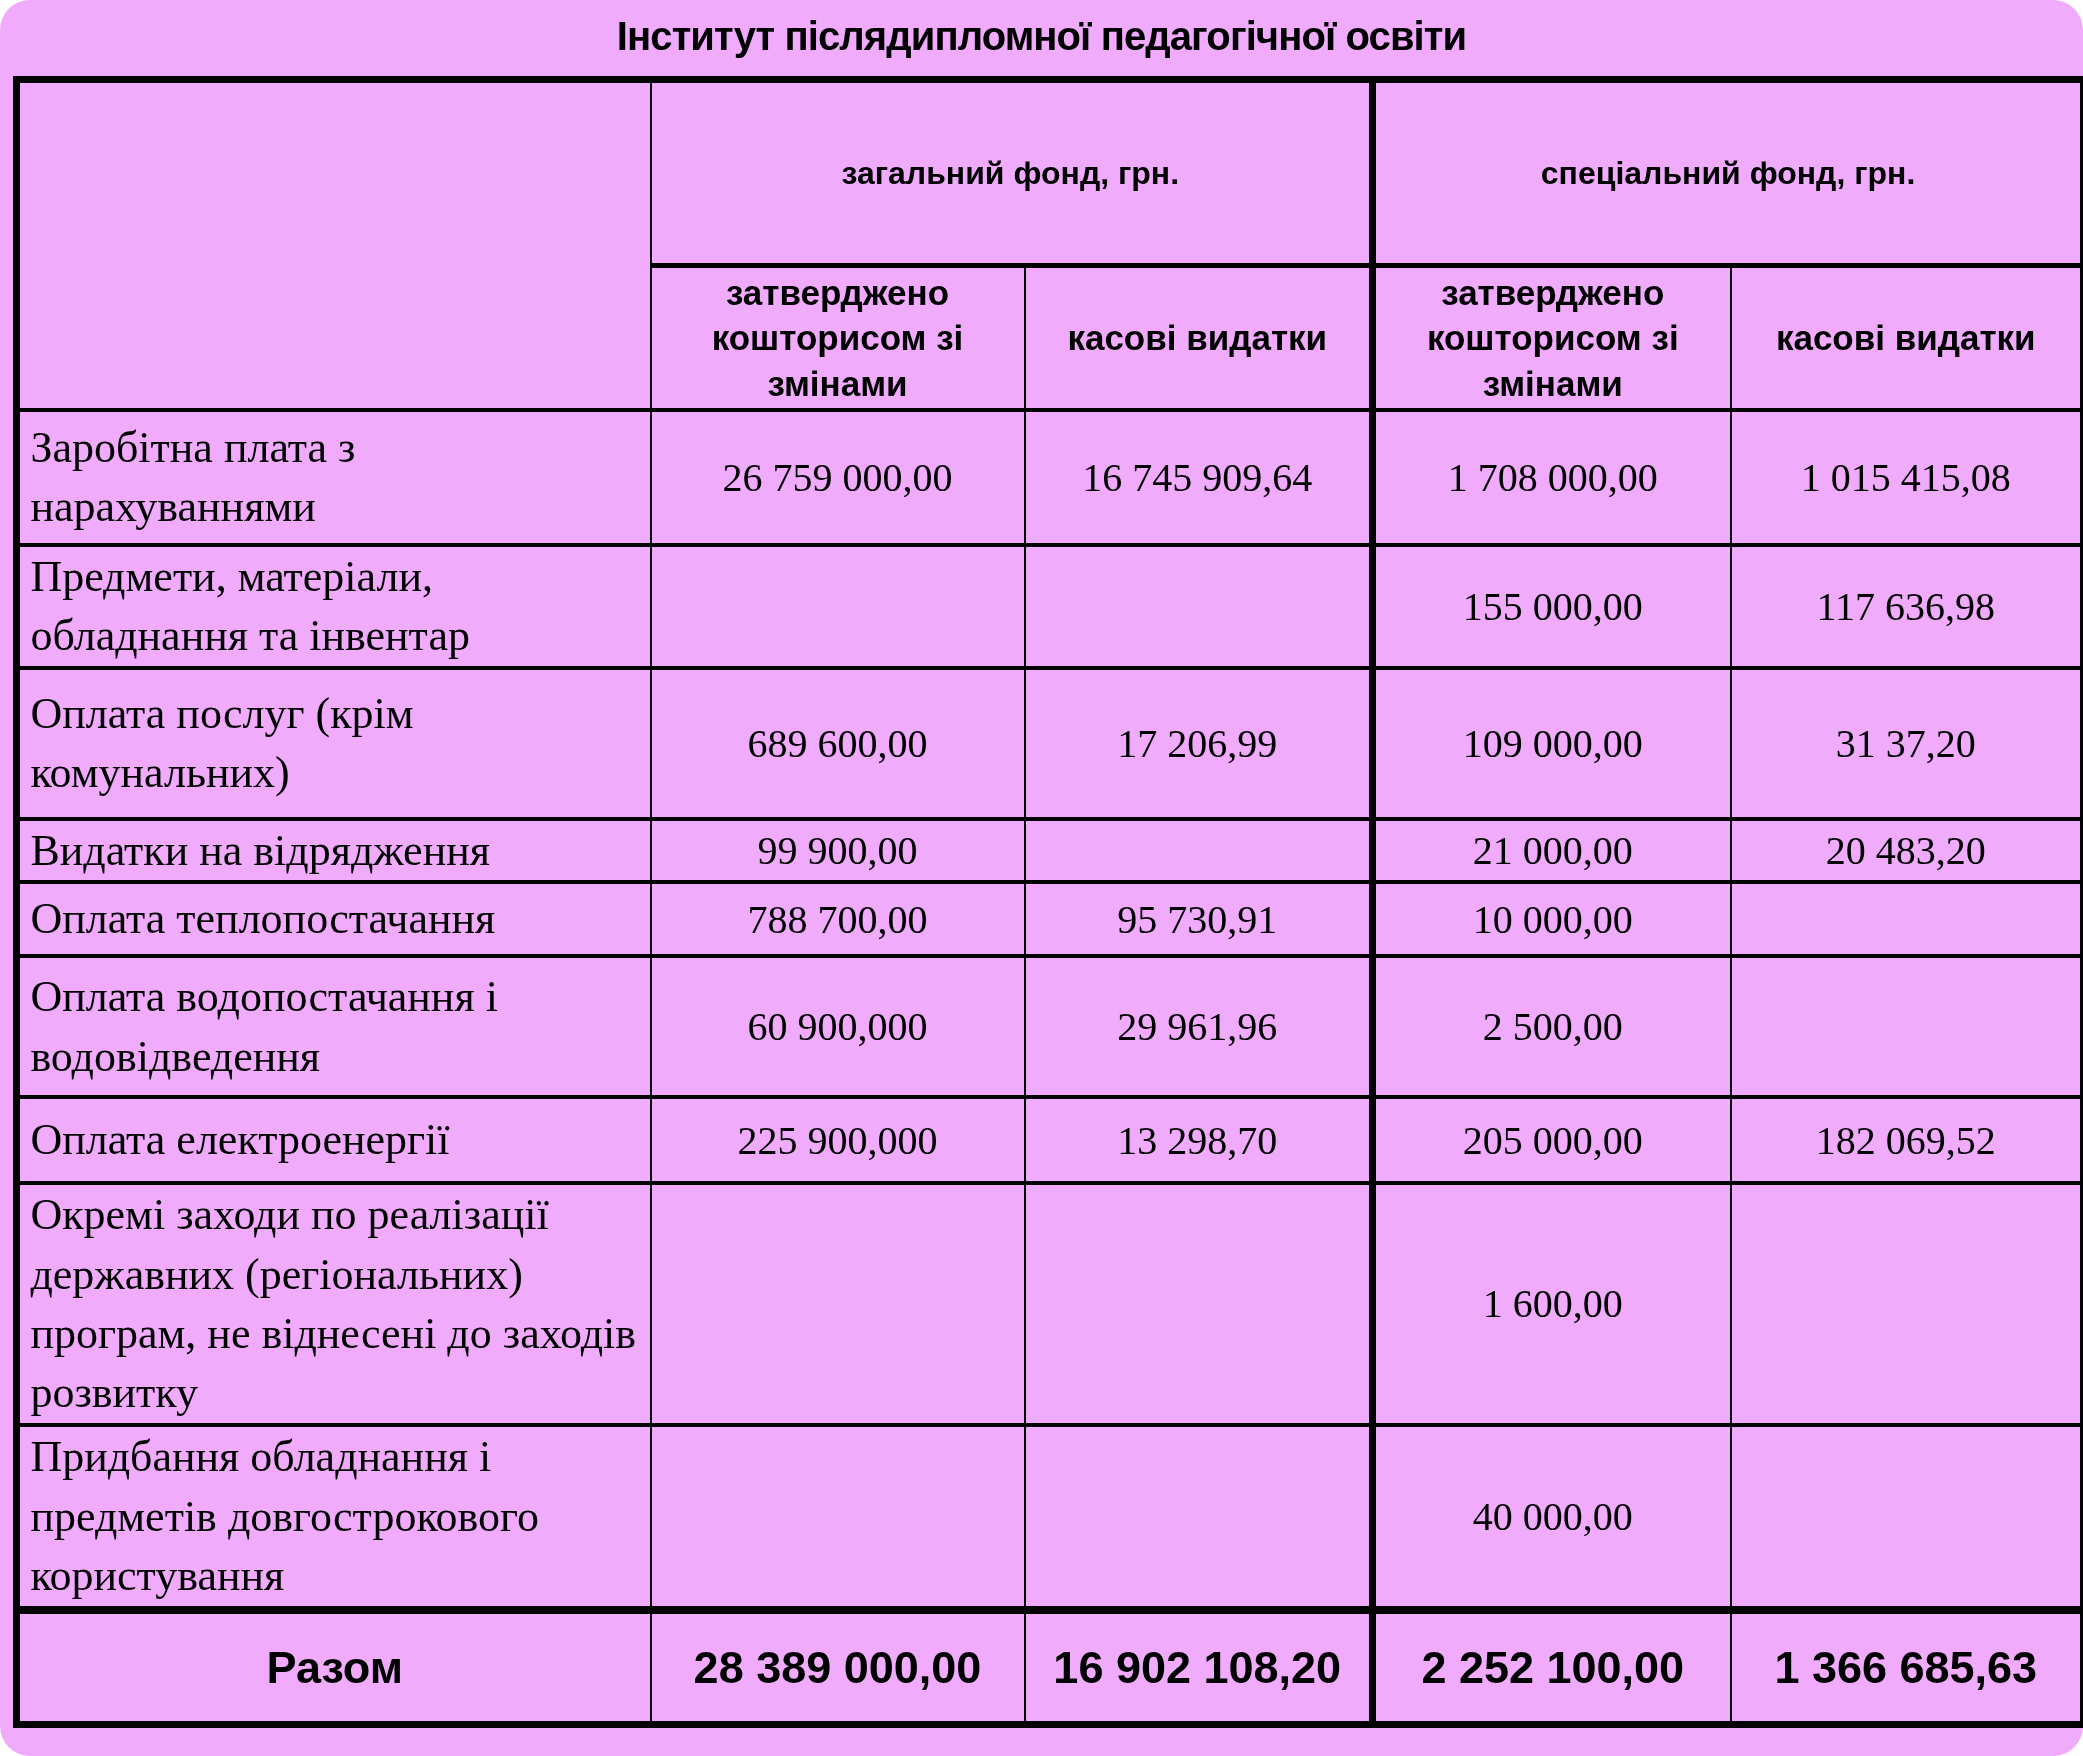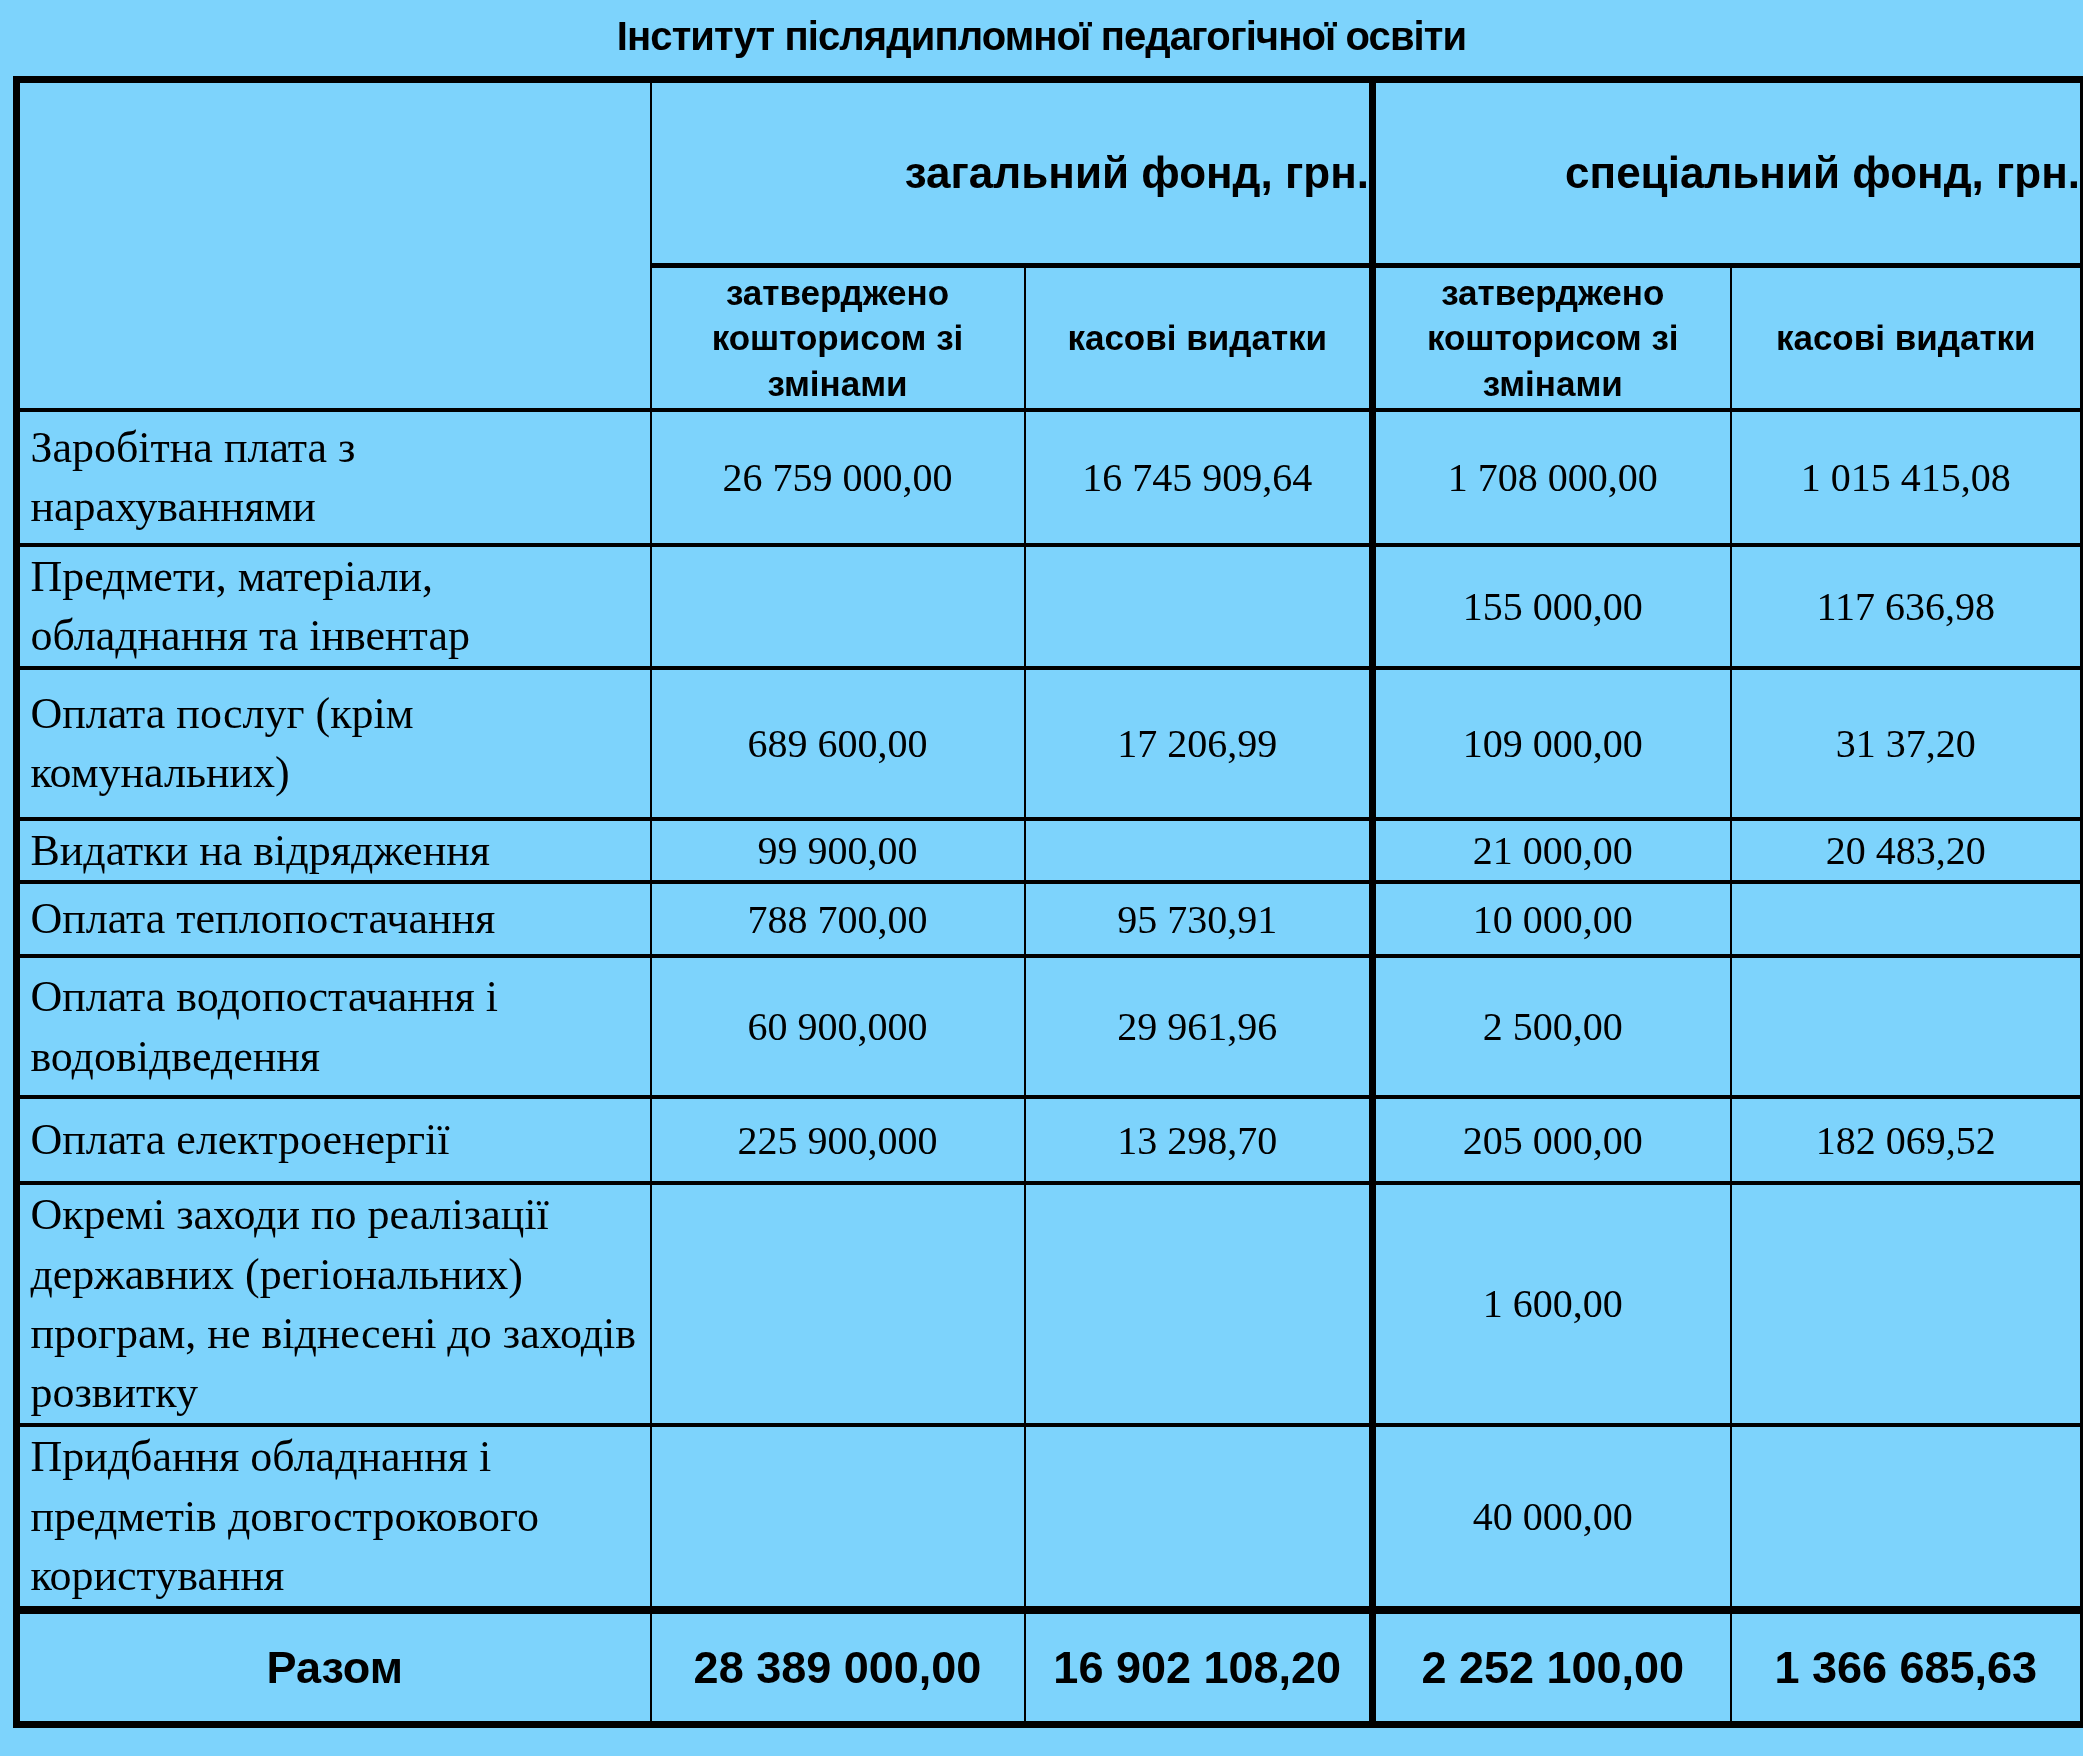--- a/index.html
+++ b/index.html
@@ -7,22 +7,23 @@
     padding: 0;
     background: #ffffff;
     width: 2083px;
     height: 1756px;
     font-family: "Liberation Serif", serif;
     color: #000000;
   }
   .page {
     width: 2083px;
     height: 1756px;
-    background: #7dd3fc;
+    background: #f0abfc;
     overflow: hidden;
+    border-radius: 30px;
   }
   .doc-title {
     font-family: "Liberation Sans", sans-serif;
     font-weight: bold;
     font-size: 40px;
     text-align: center;
     margin: 14px 0 17.3px 0;
     letter-spacing: -0.9px;
   }
   table.budget {
@@ -45,22 +46,22 @@
     padding: 0;
     overflow: hidden;
   }
   
   .group-divider { border-left: 7px solid #000; }
 
   
   tr.group-header th {
     font-family: "Liberation Sans", sans-serif;
     font-weight: bold;
-    font-size: 44px;
-    text-align: right;
+    font-size: 32px;
+    text-align: center;
   }
   tr.subheader th {
     font-family: "Liberation Sans", sans-serif;
     font-weight: bold;
     font-size: 35px;
     line-height: 1.3;
     text-align: center;
     border-top-width: 5.2px;
     padding: 0 16px;
   }

